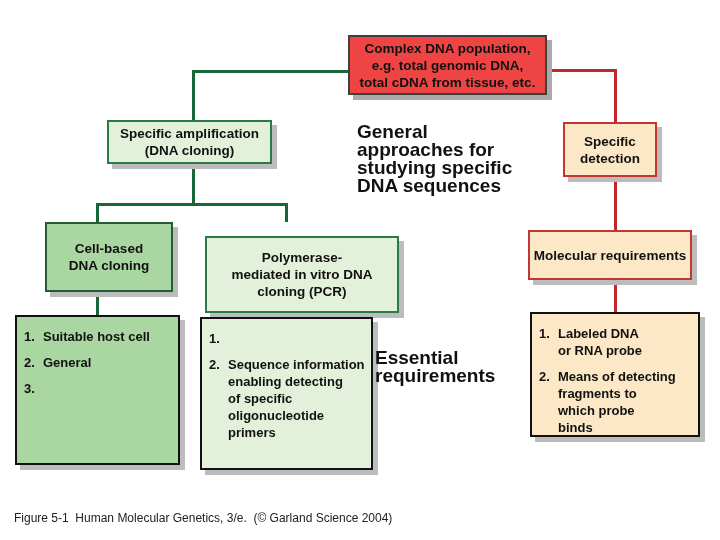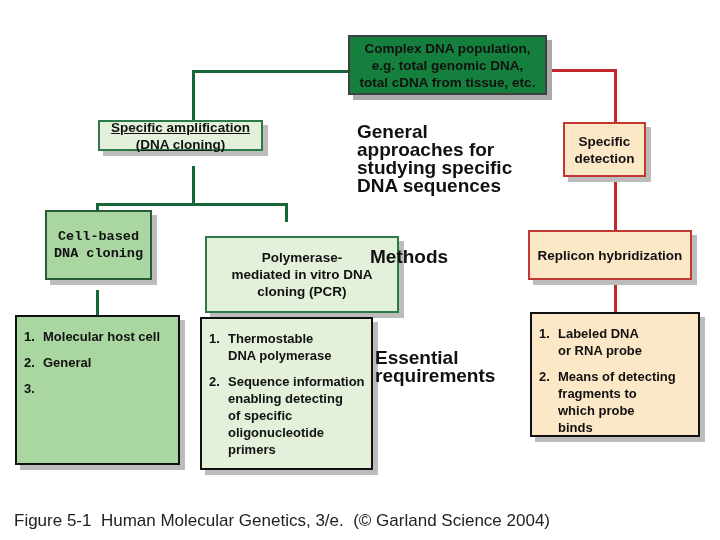--- a/index.html
+++ b/index.html
@@ -11,40 +11,40 @@
   .line{position:absolute;z-index:0;}
   .line.green{background:#17663a;}
   .line.red{background:#c1272d;}
   
   .box{
     position:absolute;z-index:1;border:2px solid;box-sizing:border-box;
     display:flex;align-items:center;justify-content:center;text-align:center;
     font-weight:bold;font-size:13.5px;line-height:17px;white-space:pre-line;
     box-shadow:5px 5px 0 0 #bcbcbc;
   }
-  .gray-box{background:#15803d;border-color:#3f3f3f;box-shadow:5px 5px 0 0 #aaaaaa;}
+  .gray-box{background:#ef4444;border-color:#3f3f3f;box-shadow:5px 5px 0 0 #aaaaaa;}
   .pale-green{background:#e3f1da;border-color:#2c7a4a;}
   .mid-green{background:#a9d6a1;border-color:#255c38;}
   .peach{background:#fce8c6;border-color:#c2372f;}
   
   .list-box{
     position:absolute;z-index:1;border:2px solid;box-sizing:border-box;
     font-weight:bold;font-size:13px;line-height:17px;
     padding:11px 4px 6px 7px;box-shadow:5px 5px 0 0 #bcbcbc;
   }
   .req-item{display:flex;margin-bottom:9px;}
   .req-num{flex:none;width:19px;}
   .req-text{white-space:pre-line;}
   
   .mid-label{
     position:absolute;z-index:1;font-weight:bold;font-size:19px;line-height:18px;
     white-space:pre-line;
   }
   .caption{
-    position:absolute;z-index:1;font-size:17px;color:#222;white-space:pre;
+    position:absolute;z-index:1;font-size:12px;color:#222;white-space:pre;
   }
   .italic{}
 </style>
 </head>
 <body>
 
 <div class="scene">
 
   <div class="line green" style="left:192px;top:70px;width:156px;height:3px;"></div>
   <div class="line green" style="left:192px;top:70px;width:3px;height:52px;"></div>
@@ -59,70 +59,67 @@
   <div class="line red" style="left:614px;top:69px;width:3px;height:55px;"></div>
   <div class="line red" style="left:614px;top:175px;width:3px;height:57px;"></div>
   <div class="line red" style="left:614px;top:278px;width:3px;height:36px;"></div>
 
   <div class="box gray-box" style="left:348px;top:35px;width:199px;height:60px;">
     <span>Complex DNA population,
 e.g. total genomic DNA,
 total cDNA from tissue, etc.</span>
   </div>
 
-  <div class="box pale-green" style="left:98px;top:120px;width:165px;height:31px;text-decoration:underline;">
+  <div class="box pale-green" style="left:107px;top:120px;width:165px;height:44px;">
     <span>Specific amplification
 (DNA cloning)</span>
   </div>
 
   <div class="mid-label" style="left:357px;top:123px;width:180px;">General approaches for
 studying specific
 DNA sequences</div>
 
-  <div class="box peach" style="left:563px;top:122px;width:83px;height:55px;">
+  <div class="box peach" style="left:563px;top:122px;width:94px;height:55px;">
     <span>Specific
 detection</span>
   </div>
 
-  <div class="box mid-green" style="left:45px;top:210px;width:107px;height:70px;font-family:Liberation Mono, monospace;">
+  <div class="box mid-green" style="left:45px;top:222px;width:128px;height:70px;">
     <span>Cell-based
 DNA cloning</span>
   </div>
 
   <div class="box pale-green" style="left:205px;top:236px;width:194px;height:77px;">
     <span><span>Polymerase-
 mediated </span><span class="italic">in vitro</span><span> DNA
 cloning (PCR)</span></span>
   </div>
 
-  <div class="mid-label" style="left:370px;top:248px;width:160px;">Methods</div>
 
   <div class="box peach" style="left:528px;top:230px;width:164px;height:50px;">
-    <span>Replicon hybridization</span>
+    <span>Molecular requirements</span>
   </div>
 
   <div class="list-box mid-green" style="left:15px;top:315px;width:165px;height:150px;">
     <div class="req-item">
       <span class="req-num">1.</span>
-      <div class="req-text">Molecular host cell</div>
+      <div class="req-text">Suitable host cell</div>
     </div>
     <div class="req-item">
       <span class="req-num">2.</span>
       <div class="req-text">General</div>
     </div>
     <div class="req-item">
       <span class="req-num">3.</span>
     </div>
   </div>
 
   <div class="list-box pale-green" style="left:200px;top:317px;width:173px;height:153px;">
     <div class="req-item">
       <span class="req-num">1.</span>
-      <div class="req-text">Thermostable
-DNA polymerase</div>
     </div>
     <div class="req-item">
       <span class="req-num">2.</span>
       <div class="req-text">Sequence information
 enabling detecting
 of specific
 oligonucleotide
 primers</div>
     </div>
   </div>

